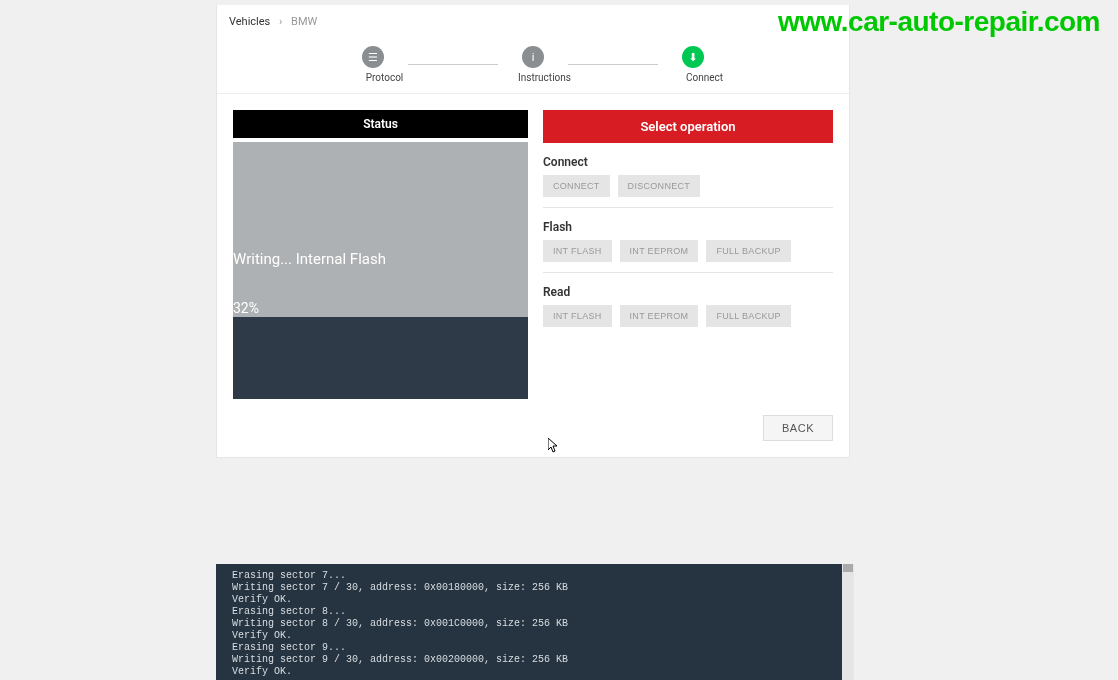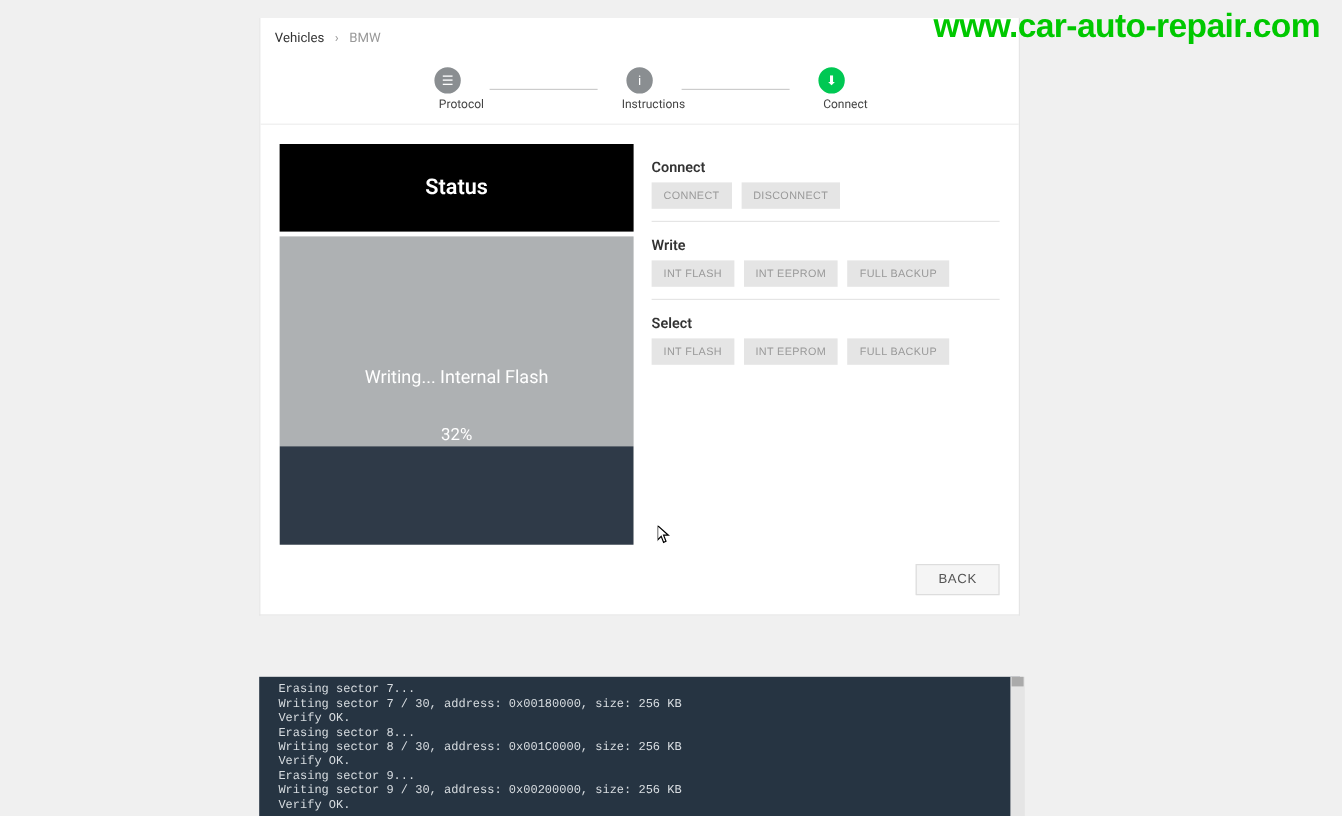--- a/index.html
+++ b/index.html
@@ -22,21 +22,21 @@
       font-size: 28px;
       font-weight: 900;
       color: #00c800;
       letter-spacing: -0.5px;
       z-index: 1000;
       font-family: Arial, sans-serif;
     }
     .main-card {
       position: absolute;
       left: 216px;
-      top: 15px;
+      top: 5px;
       width: 634px;
       background: #fff;
       border: 1px solid #e5e5e5;
       border-top: none;
     }
     .breadcrumb {
       padding: 10px 12px;
       font-size: 11px;
       color: #333;
     }
@@ -100,22 +100,22 @@
       width: 295px;
       flex-shrink: 0;
     }
     .right-col {
       flex: 1;
     }
     .status-header {
       background: #000;
       color: #fff;
       text-align: center;
-      padding: 26px 0;
-      font-size: 18px;
+      padding: 7px 0;
+      font-size: 12px;
       font-weight: 600;
     }
     .progress-box {
       position: relative;
       width: 295px;
       height: 257px;
       background: #aeb1b3;
       overflow: hidden;
       margin-top: 4px;
     }
@@ -124,21 +124,21 @@
       left: 0;
       bottom: 0;
       width: 100%;
       background: #2f3a48;
     }
     .progress-text {
       position: absolute;
       left: 0;
       right: 0;
       top: 108px;
-      text-align: center;
+      text-align: left;
       color: #fff;
       font-size: 15px;
     }
     .progress-text .line1 {
       display: block;
       margin-bottom: 2px;
     }
     .progress-text .line2 {
       display: block;
       font-size: 14px;
@@ -276,40 +276,41 @@
       <div class="progress-box">
         <div class="progress-fill" id="progress-fill" style="height: 32%;"></div>
         <div class="progress-text">
           <span class="line1">Writing... Internal Flash</span>
           <span class="line2">32%</span>
         </div>
       </div>
     </div>
 
     <div class="right-col">
+      <div class="select-op-header">Select operation</div>
 
       <div class="op-section">
         <div class="op-title">Connect</div>
         <div class="op-buttons">
           <button class="op-btn">CONNECT</button>
           <button class="op-btn">DISCONNECT</button>
         </div>
       </div>
 
       <div class="op-section">
-        <div class="op-title">Write</div>
+        <div class="op-title">Flash</div>
         <div class="op-buttons">
           <button class="op-btn">INT FLASH</button>
           <button class="op-btn">INT EEPROM</button>
           <button class="op-btn">FULL BACKUP</button>
         </div>
       </div>
 
       <div class="op-section">
-        <div class="op-title">Select</div>
+        <div class="op-title">Read</div>
         <div class="op-buttons">
           <button class="op-btn">INT FLASH</button>
           <button class="op-btn">INT EEPROM</button>
           <button class="op-btn">FULL BACKUP</button>
         </div>
       </div>
     </div>
   </div>
 
   <div class="footer-row">

